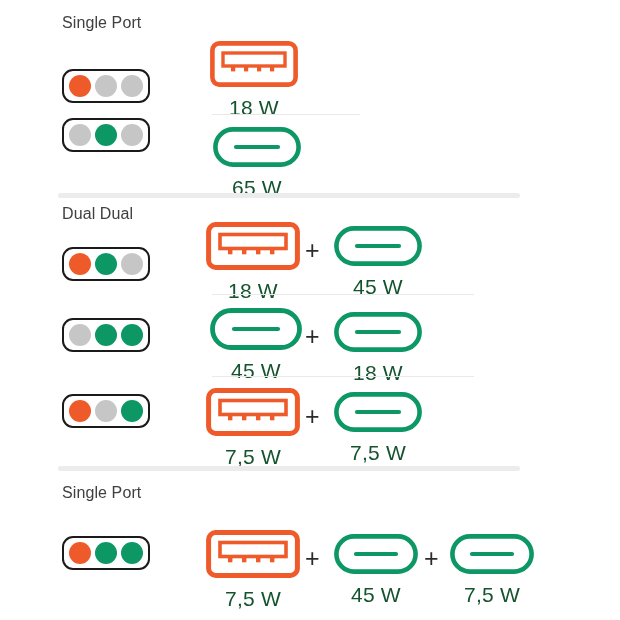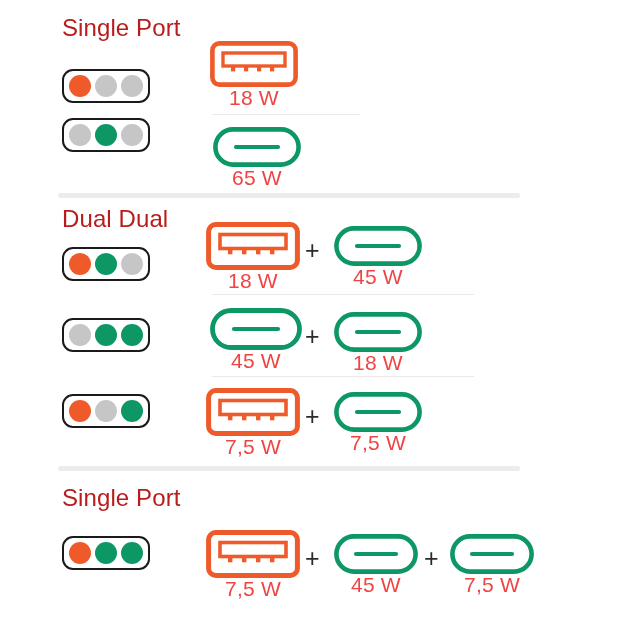--- a/index.html
+++ b/index.html
@@ -30,24 +30,24 @@
     width: 620px;
   }
   .sec-single { top: 14px; }
   .sec-dual   { top: 205px; }
   .sec-triple { top: 484px; }
 
   .section-title {
     position: absolute;
     left: 62px;
     top: 0;
-    font-size: 24px;
+    font-size: 16px;
     font-weight: 400;
     letter-spacing: 0.1px;
-    color: #b91c1c;
+    color: #404040;
     white-space: nowrap;
   }
 
   
   .rule-thick {
     position: absolute;
     left: 58px;
     width: 462px;
     height: 5px;
     background: #ececec;
@@ -94,25 +94,25 @@
   .conn {
     position: absolute;
     display: flex;
     flex-direction: column;
     align-items: center;
   }
   .conn-icon {
     display: block;
   }
   .watt {
-    margin-top: 0;
+    margin-top: 10px;
     font-size: 21px;
     font-weight: 400;
     letter-spacing: 0.2px;
-    color: #ef4444;
+    color: #14532d;
     white-space: nowrap;
     line-height: 1.05;
   }
 
   
   .plus {
     position: absolute;
     font-size: 25px;
     font-weight: 400;
     color: #2b2b2b;

